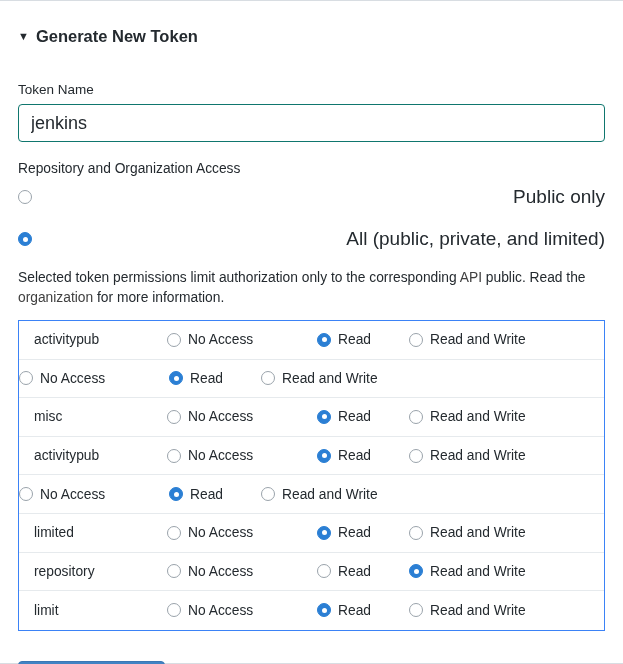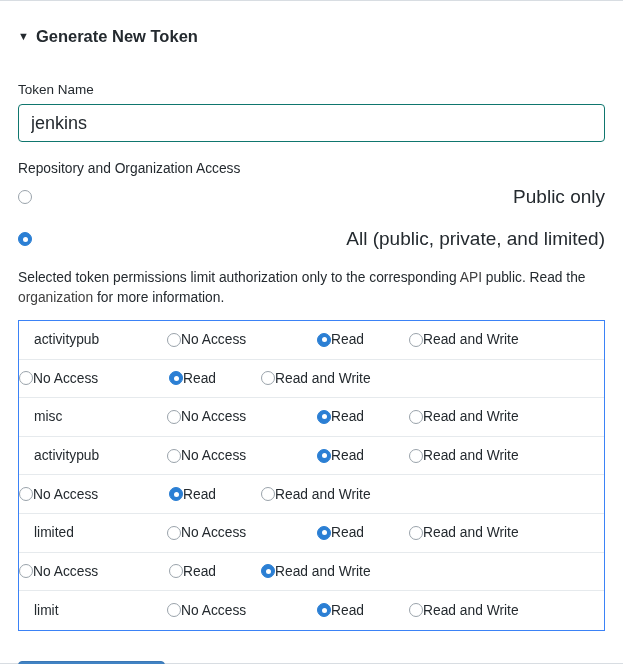--- a/index.html
+++ b/index.html
@@ -130,21 +130,21 @@
   .perm-name {
     width: 148px;
     padding-left: 15px;
     box-sizing: border-box;
     font-size: 13.8px;
     color: #242a2f;
   }
   .perm-opt {
     display: flex;
     align-items: center;
-    gap: 0;
+    gap: 7px;
     font-size: 13.8px;
     cursor: pointer;
   }
   .opt-no { width: 150px; }
   .opt-read { width: 92px; }
   .opt-rw { width: 170px; }
 
   .generate-btn {
     margin-top: 30px;
     display: inline-block;
@@ -278,20 +278,21 @@
         <span class="radio checked"></span>
         <span>Read</span>
       </div>
       <div class="perm-opt opt-rw">
         <span class="radio"></span>
         <span>Read and Write</span>
       </div>
     </div>
 
     <div class="perm-row">
+      <div class="perm-name">repository</div>
       <div class="perm-opt opt-no">
         <span class="radio"></span>
         <span>No Access</span>
       </div>
       <div class="perm-opt opt-read">
         <span class="radio"></span>
         <span>Read</span>
       </div>
       <div class="perm-opt opt-rw">
         <span class="radio checked"></span>

